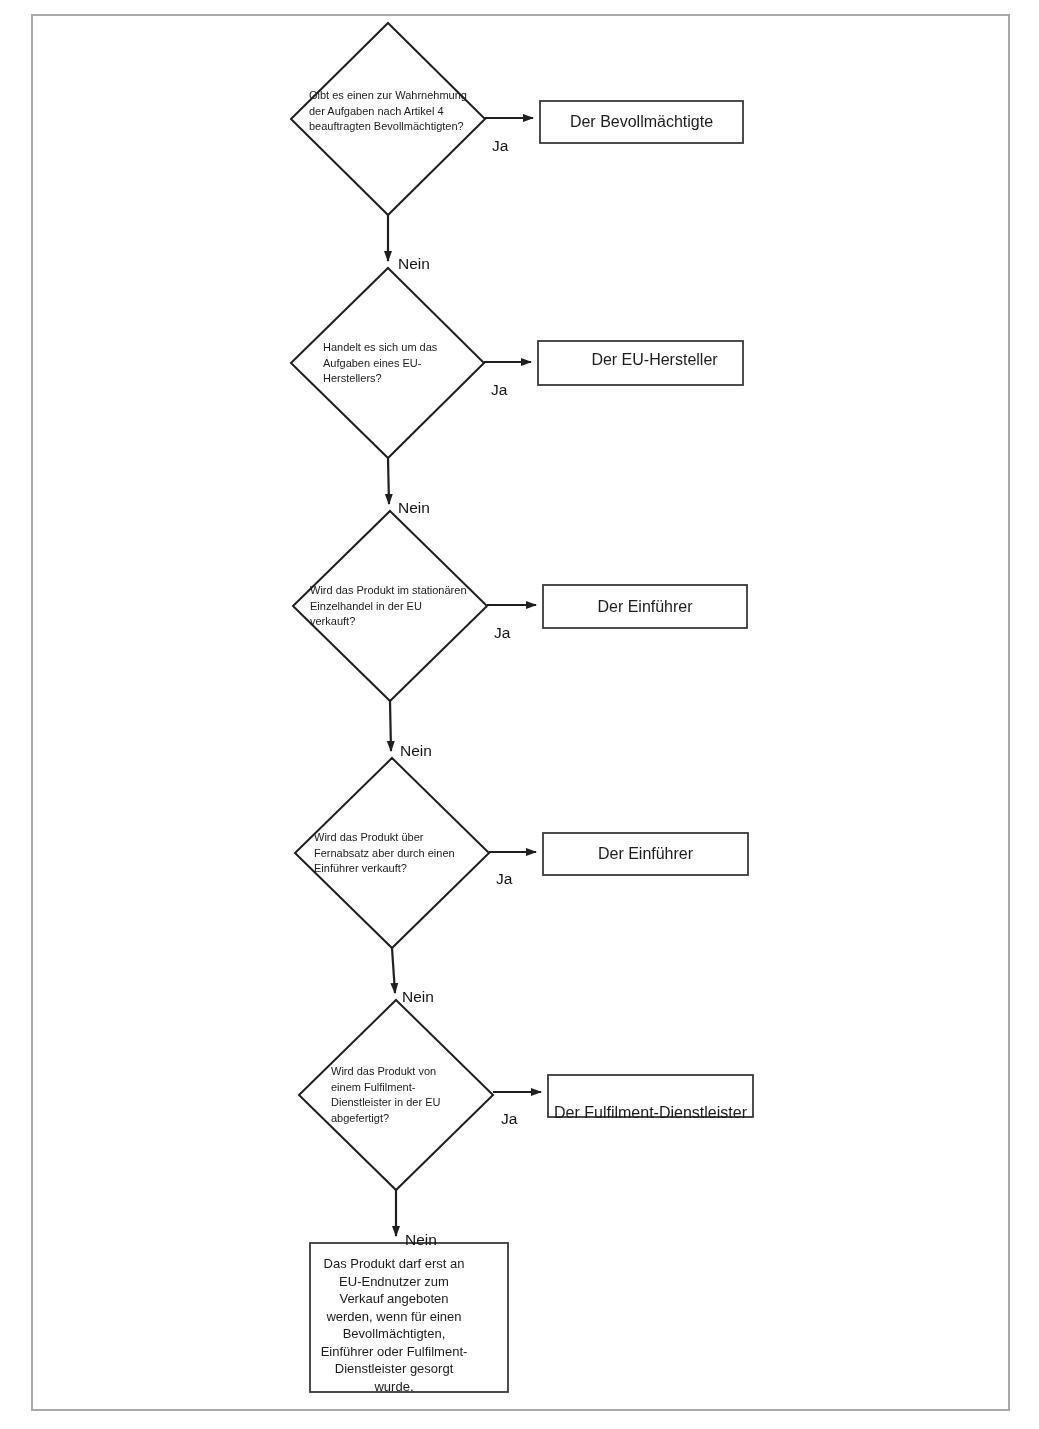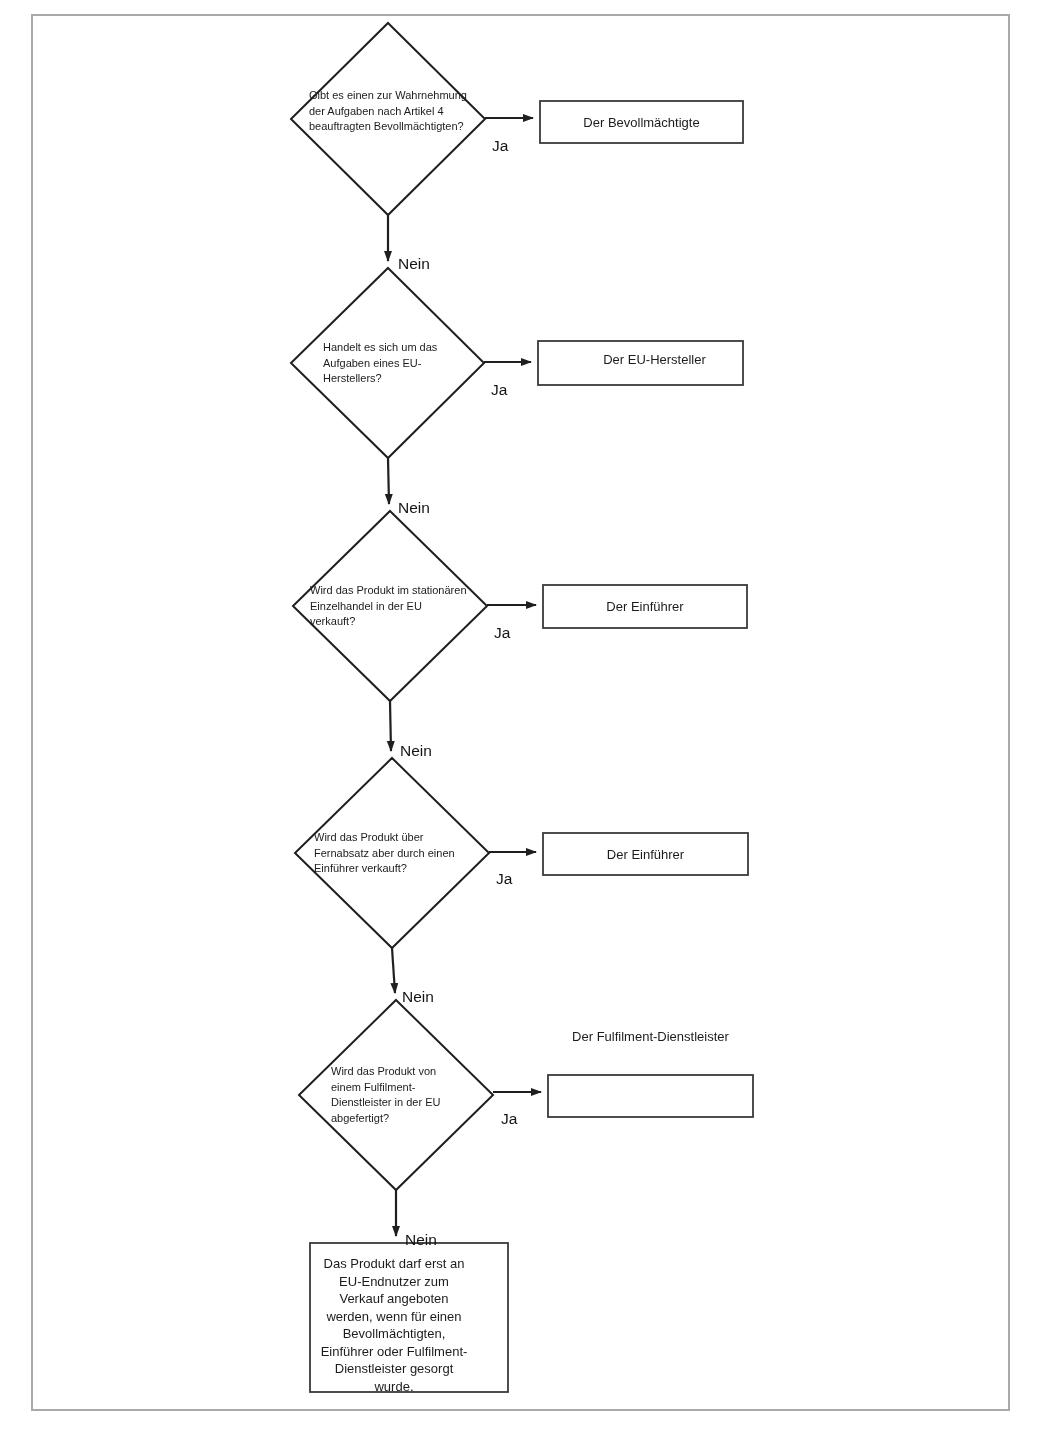--- a/index.html
+++ b/index.html
@@ -34,21 +34,21 @@
     font-size: 11px;
     line-height: 15.5px;
     text-align: left;
     color: #1c1c1c;
   }
   .rlabel {
     position: absolute;
     display: flex;
     align-items: center;
     justify-content: center;
-    font-size: 13px;
+    font-size: 16px;
     color: #1c1c1c;
     text-align: center;
     box-sizing: border-box;
   }
   .branch {
     position: absolute;
     font-size: 15.5px;
     color: #141414;
     white-space: nowrap;
     margin-top: 39px;
@@ -123,17 +123,17 @@
   <div class="rlabel" style="left:543px; top:585px; width:204px; height:43px">Der Einführer</div>
   <div class="branch" style="left:400px; top:703px">Nein</div>
 
   <div class="qtext" style="left:314px; top:830px; width:156px">Wird das Produkt über Fernabsatz aber durch einen Einführer verkauft?</div>
   <div class="branch" style="left:496px; top:831px">Ja</div>
   <div class="rlabel" style="left:543px; top:833px; width:205px; height:42px">Der Einführer</div>
   <div class="branch" style="left:402px; top:949px">Nein</div>
 
   <div class="qtext" style="left:331px; top:1064px; width:130px">Wird das Produkt von einem Fulfilment-Dienstleister in der EU abgefertigt?</div>
   <div class="branch" style="left:501px; top:1071px">Ja</div>
-  <div class="rlabel" style="left:548px; top:1023px; width:205px; height:26px">Der Fulfilment-Dienstleister</div>
+  <div class="rlabel" style="left:548px; top:1100px; width:205px; height:26px">Der Fulfilment-Dienstleister</div>
   <div class="branch" style="left:405px; top:1192px">Nein</div>
 
   <div class="final-text">Das Produkt darf erst an EU-Endnutzer zum Verkauf angeboten werden, wenn für einen Bevollmächtigten, Einführer oder Fulfilment-Dienstleister gesorgt wurde.</div>
 </div>
 
 </body></html>

